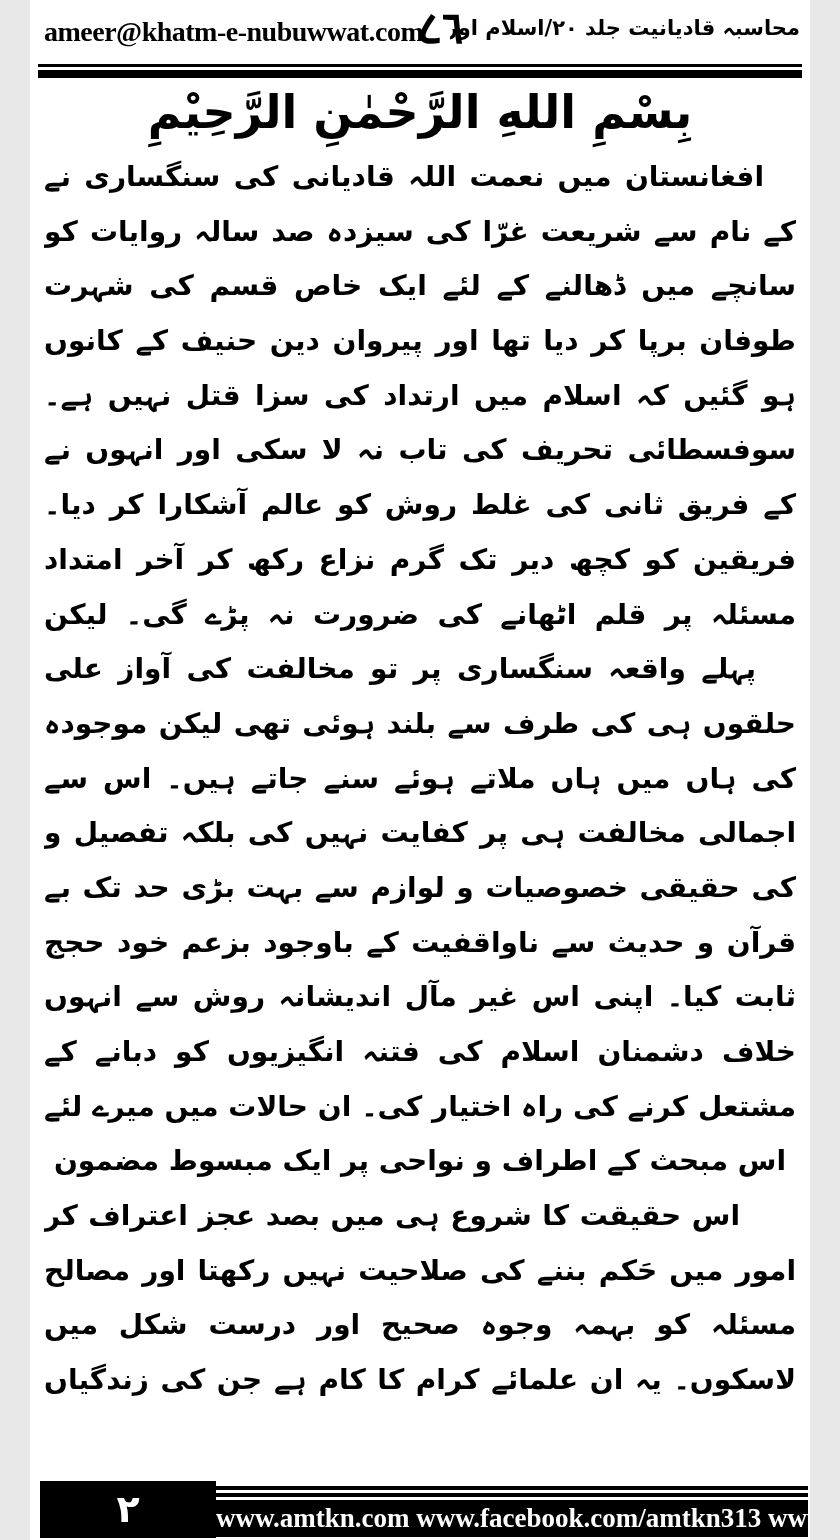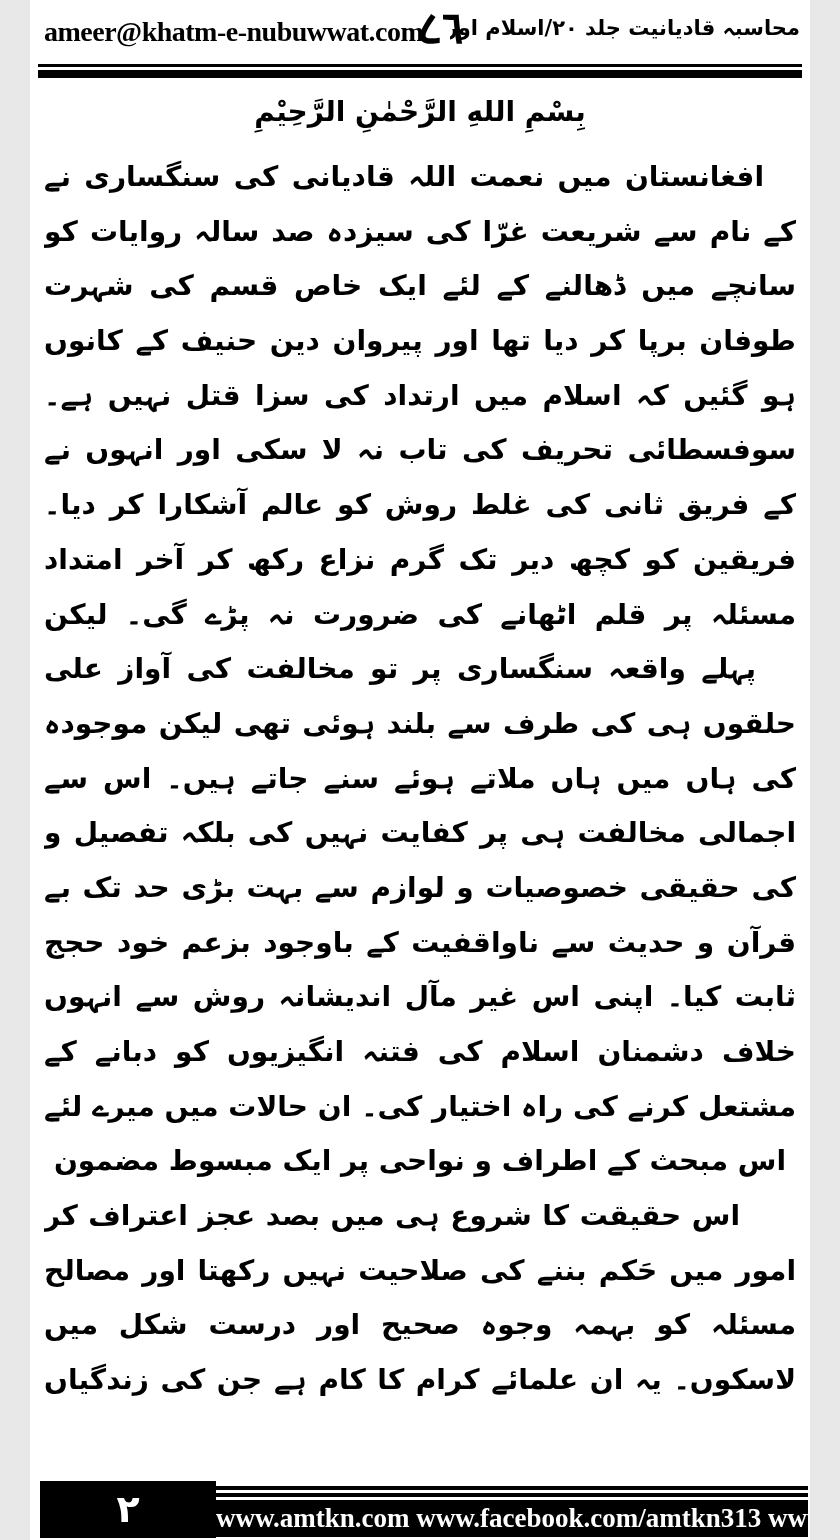--- a/index.html
+++ b/index.html
@@ -46,21 +46,21 @@
   .rule-thin  { position: absolute; left: 8px; right: 8px; top: 64px; height: 3px; background: #000; }
   .rule-thick { position: absolute; left: 8px; right: 8px; top: 70px; height: 8px; background: #000; }
 
   
   .bismillah {
     position: absolute;
     left: 0; right: 0; top: 82px;
     text-align: center;
     direction: rtl;
     font-weight: bold;
-    font-size: 28px;
+    font-size: 46px;
     line-height: 60px;
   }
 
   
   .body-text {
     position: absolute;
     left: 14px; right: 14px; top: 150px;
     direction: rtl;
     font-weight: bold;
     font-size: 28px;

